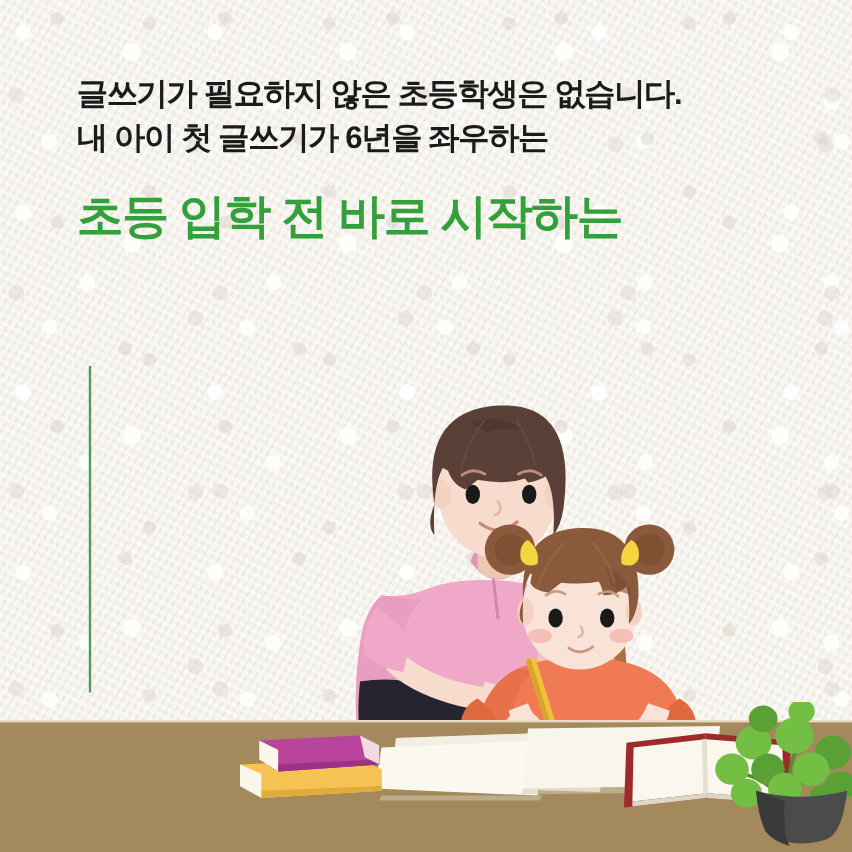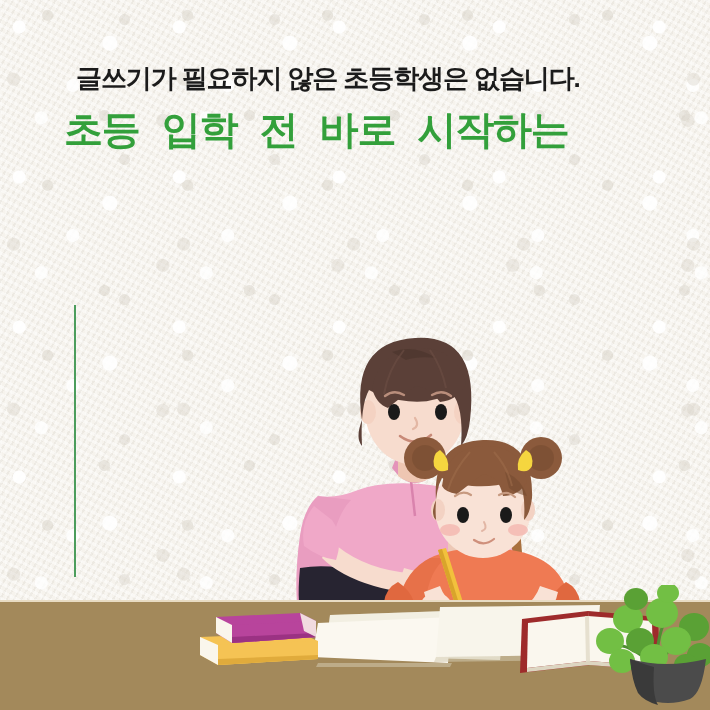--- a/index.html
+++ b/index.html
@@ -35,27 +35,27 @@
       repeating-linear-gradient(90deg, rgba(255,255,255,.25) 0 2px, rgba(0,0,0,0) 2px 5px);
     background-size:
       160px 150px,140px 170px,180px 160px,150px 140px,
       170px 165px,155px 150px,145px 175px,165px 155px,175px 145px,
       auto,auto,auto;
   }
   
   .text-block{position:absolute;left:64px;top:60px;width:580px;}
   .sub-line{
     font-size:26px;font-weight:700;color:#1b1b1b;
-    letter-spacing:-1.1px;line-height:36px;white-space:nowrap;margin-left:12px;
+    letter-spacing:-1.1px;line-height:36px;white-space:nowrap;
   }
   .head-line{
     font-size:39px;font-weight:800;color:#33a03b;
     letter-spacing:-1.2px;line-height:50px;white-space:nowrap;
   }
-  .head-wrap{margin-top:12px;font-family:Liberation Mono, monospace;}
+  .head-wrap{margin-top:24px;}
   
   .green-rule{
     position:absolute;left:74px;top:305px;
     width:2px;height:272px;background:#4c9d5c;
   }
   
   .desk{
     position:absolute;left:0;top:602px;width:710px;height:108px;
     background:#a3895b;
   }
@@ -71,20 +71,21 @@
 </style>
 </head>
 <body>
 
 <div class="card">
 
   <div class="paper-texture"></div>
 
   <div class="text-block">
     <div class="sub-line">글쓰기가 필요하지 않은 초등학생은 없습니다.</div>
+    <div class="sub-line">내 아이 첫 글쓰기가 6년을 좌우하는</div>
     <div class="head-wrap">
       <div class="head-line">초등 입학 전 바로 시작하는</div>
     </div>
   </div>
 
   <div class="green-rule"></div>
 
   <div class="scene">
     <svg width="710" height="330" viewBox="0 0 710 330" xmlns="http://www.w3.org/2000/svg">
 

